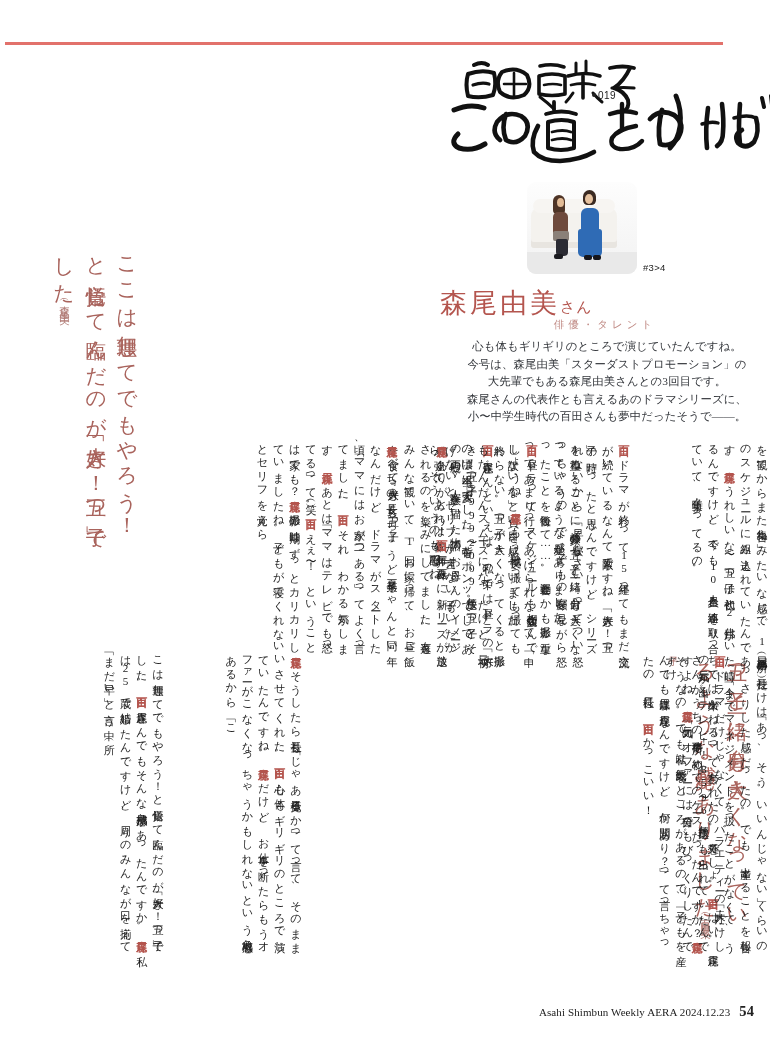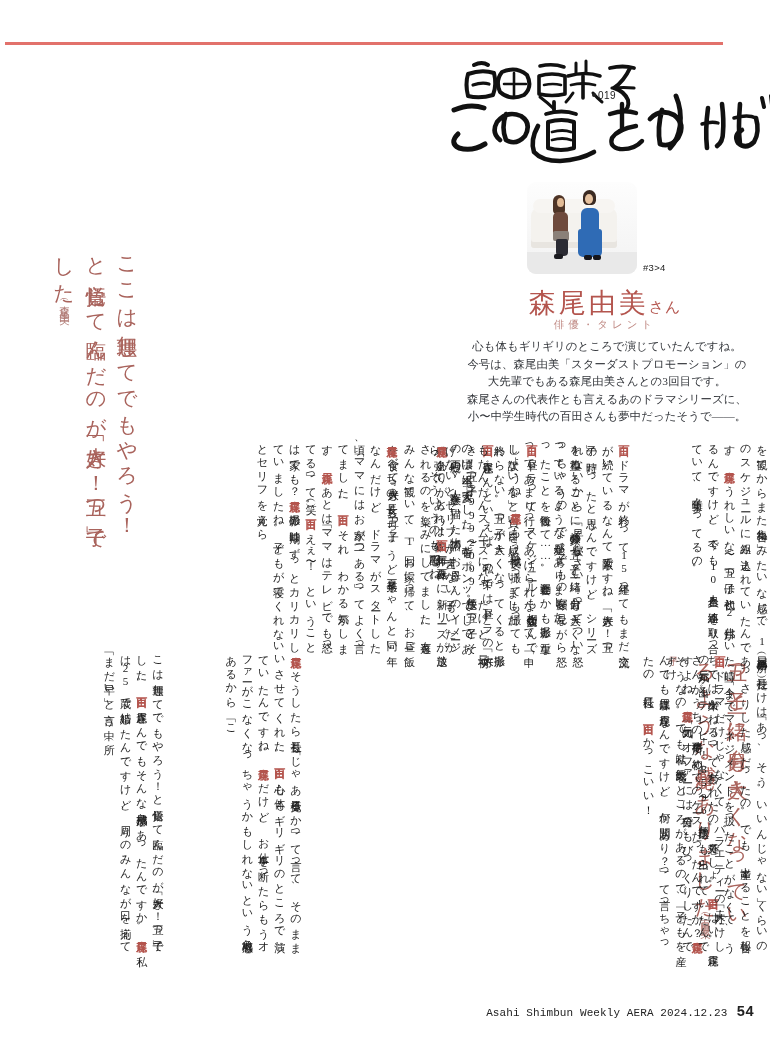--- a/index.html
+++ b/index.html
@@ -98,21 +98,20 @@
     font-size: 9.5px;
     color: #222;
     letter-spacing: .3px;
   }
 
   
   .guest-name {
     position: absolute;
     left: 440px; top: 285px;
     width: 330px;
-    text-align: center;
     color: #b4554e;
     font-size: 27px;
     letter-spacing: 3px;
     font-weight: 400;
     font-family: "Liberation Serif", "DejaVu Serif", serif;
   }
   .guest-name .san { font-size: 15px; letter-spacing:1px; }
   .guest-role {
     position: absolute;
     left: 440px; top: 318px;
@@ -163,21 +162,21 @@
   .pullquote .attrib {
     font-size: 10.5px;
     letter-spacing: 3px;
     color:#b07a74;
   }
 
   
   .footer {
     position: absolute;
     right: 26px; bottom: 20px;
-    font-family: Liberation Mono, monospace;
+    font-family: Liberation Serif, serif;
     font-size: 11px;
     color: #222;
     letter-spacing: .1px;
     display: flex; align-items: baseline; gap: 9px;
   }
   .footer .pg { font-size: 14.5px; font-weight: 700; }
 </style>
 </head>
 <body>
 

